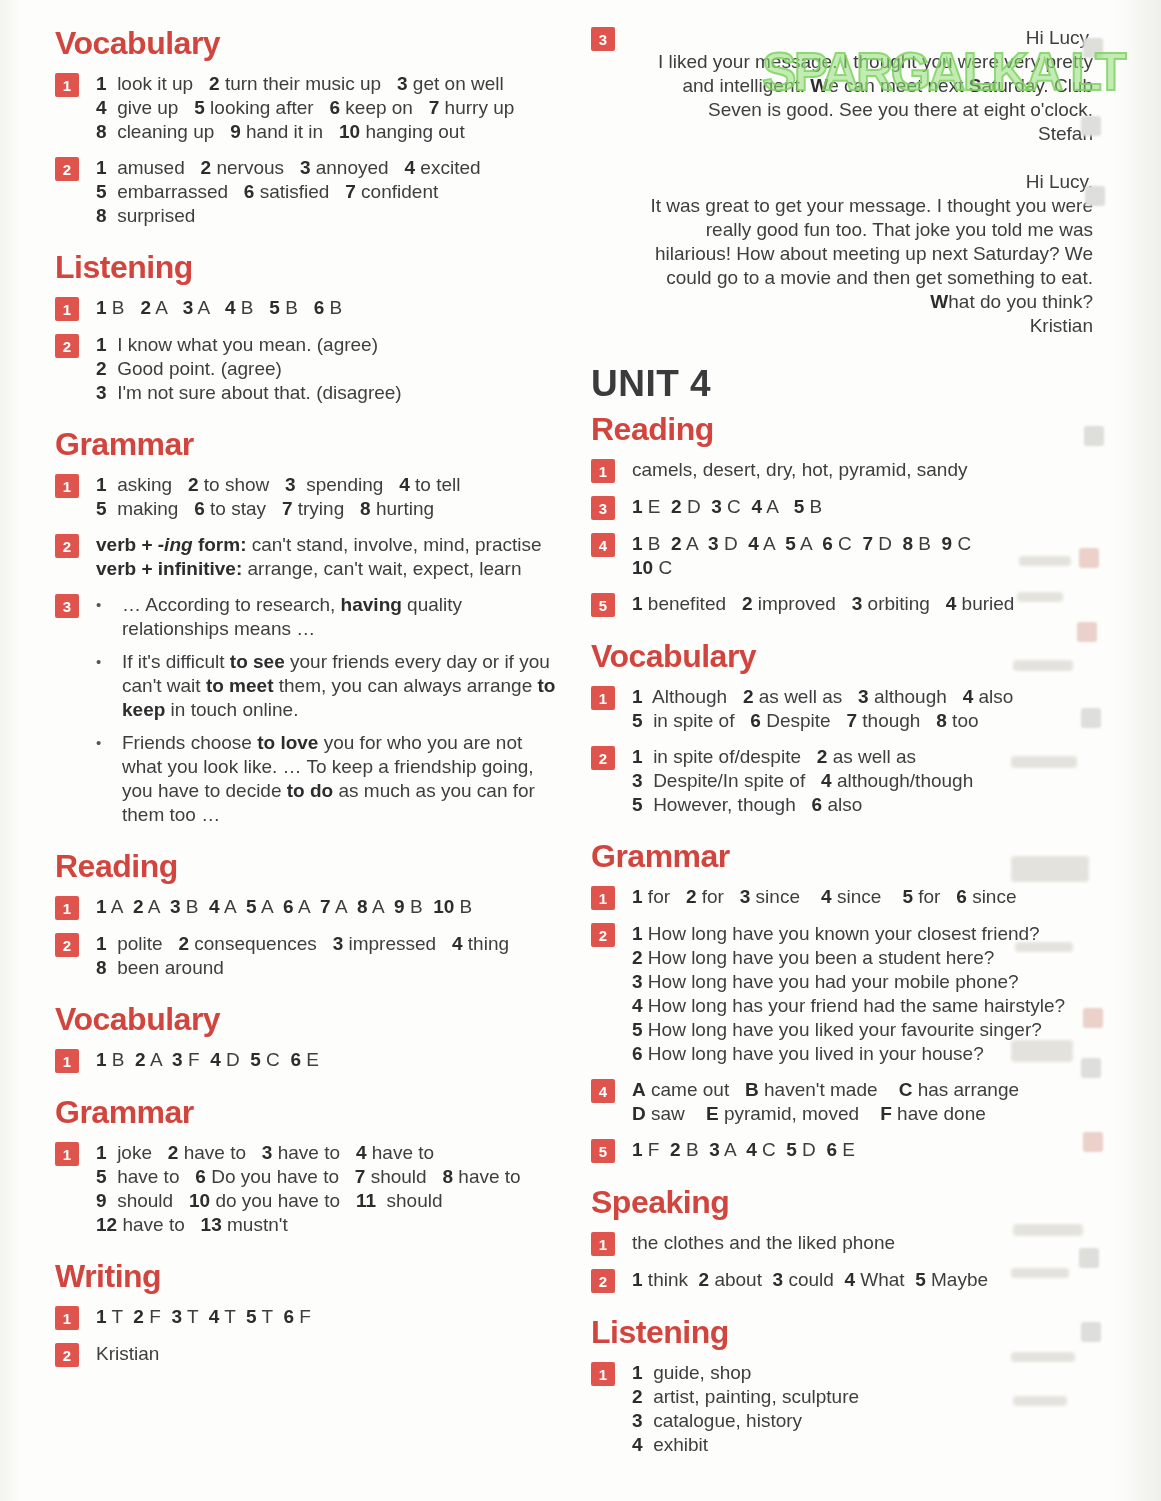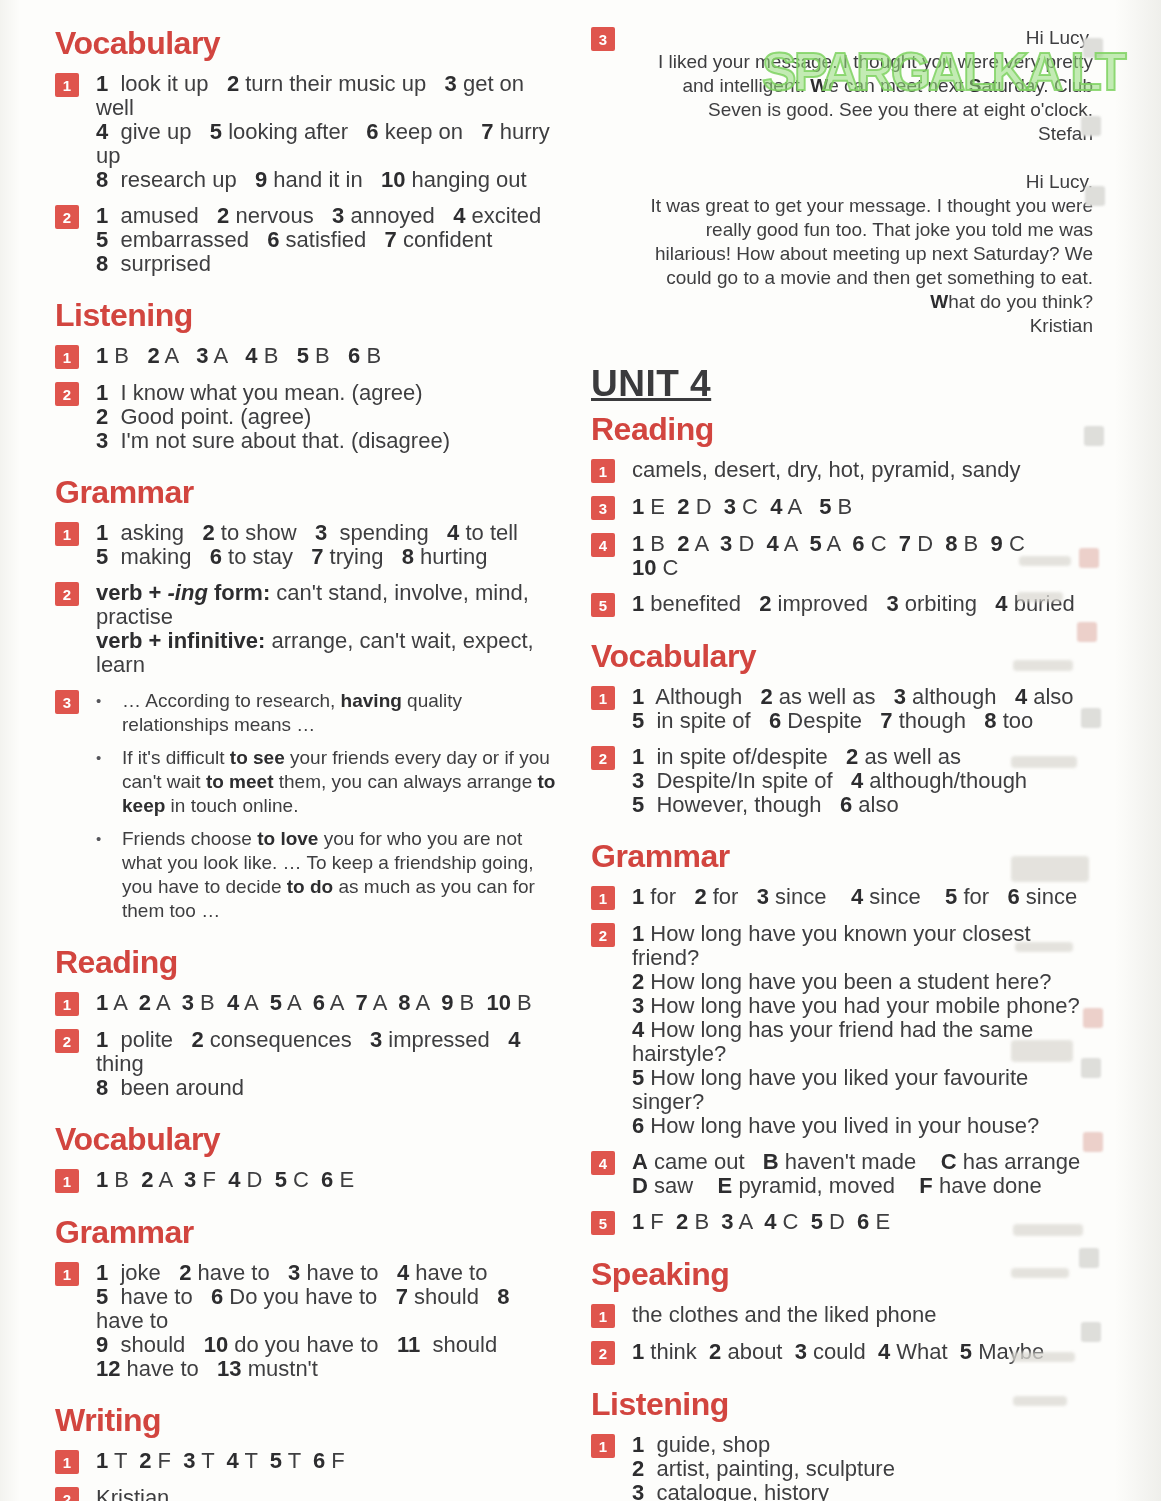--- a/index.html
+++ b/index.html
@@ -14,30 +14,30 @@
   .col-left{width:506px;}
   .col-right{width:502px;padding-top:4px;}
   h2.section-title{
     font-size:32px;font-weight:bold;color:var(--accent,#d2453f);
     margin:20px 0 10px;letter-spacing:-0.5px;line-height:38px;
   }
   .section:first-child h2.section-title{margin-top:2px;}
   .tight h2.section-title{margin-top:4px;}
   h1.unit-title{
     font-size:37px;font-weight:bold;color:#3b3b3d;
-    margin:24px 0 2px;letter-spacing:0.5px;line-height:44px;text-decoration:underline;
+    margin:24px 0 2px;letter-spacing:0.5px;line-height:44px;
   }
   .ex{display:flex;margin:0 0 12px;}
   .badge{
     width:24px;height:24px;flex:0 0 24px;margin-top:1px;
     background:var(--badge,#df554d);color:#fff;font-weight:bold;font-size:15px;
     display:flex;align-items:center;justify-content:center;border-radius:2px;
   }
   .ex-content{margin-left:17px;flex:1;min-width:0;}
-  .line{white-space:pre-wrap;font-size:22px;line-height:24px;}
+  .line{white-space:pre-wrap;font-size:19px;line-height:24px;}
   .b{font-weight:bold;color:#2d2d2f;}
   .i{font-style:italic;}
   .bullet-line{display:flex;font-size:19px;line-height:24px;margin:0 0 9px;}
   .bullet-line:last-child{margin-bottom:0;}
   .dot{width:26px;flex:0 0 26px;color:#55555a;font-size:15px;line-height:24px;}
   .bullet-text{flex:1;min-width:0;}
   .para{font-size:19px;line-height:24px;margin:0;text-align:right;}
   .para-gap{height:24px;}
   .watermark{
     position:absolute;left:762px;top:40px;z-index:5;pointer-events:none;
@@ -58,21 +58,21 @@
 <div class="page">
   <div class="cols">
     <div class="col col-left" id="col-left">
         <div class="section">
           <h2 class="section-title">Vocabulary</h2>
           <div class="ex">
             <div class="badge">1</div>
             <div class="ex-content">
               <div class="line"><span class="b">1</span><span class="">  look it up   </span><span class="b">2</span><span class=""> turn their music up   </span><span class="b">3</span><span class=""> get on well</span></div>
               <div class="line"><span class="b">4</span><span class="">  give up   </span><span class="b">5</span><span class=""> looking after   </span><span class="b">6</span><span class=""> keep on   </span><span class="b">7</span><span class=""> hurry up</span></div>
-              <div class="line"><span class="b">8</span><span class="">  research up   </span><span class="b">9</span><span class=""> hand it in   </span><span class="b">10</span><span class=""> hanging out</span></div>
+              <div class="line"><span class="b">8</span><span class="">  cleaning up   </span><span class="b">9</span><span class=""> hand it in   </span><span class="b">10</span><span class=""> hanging out</span></div>
             </div>
           </div>
           <div class="ex">
             <div class="badge">2</div>
             <div class="ex-content">
               <div class="line"><span class="b">1</span><span class="">  amused   </span><span class="b">2</span><span class=""> nervous   </span><span class="b">3</span><span class=""> annoyed   </span><span class="b">4</span><span class=""> excited</span></div>
               <div class="line"><span class="b">5</span><span class="">  embarrassed   </span><span class="b">6</span><span class=""> satisfied   </span><span class="b">7</span><span class=""> confident</span></div>
               <div class="line"><span class="b">8</span><span class="">  surprised</span></div>
             </div>
           </div>

